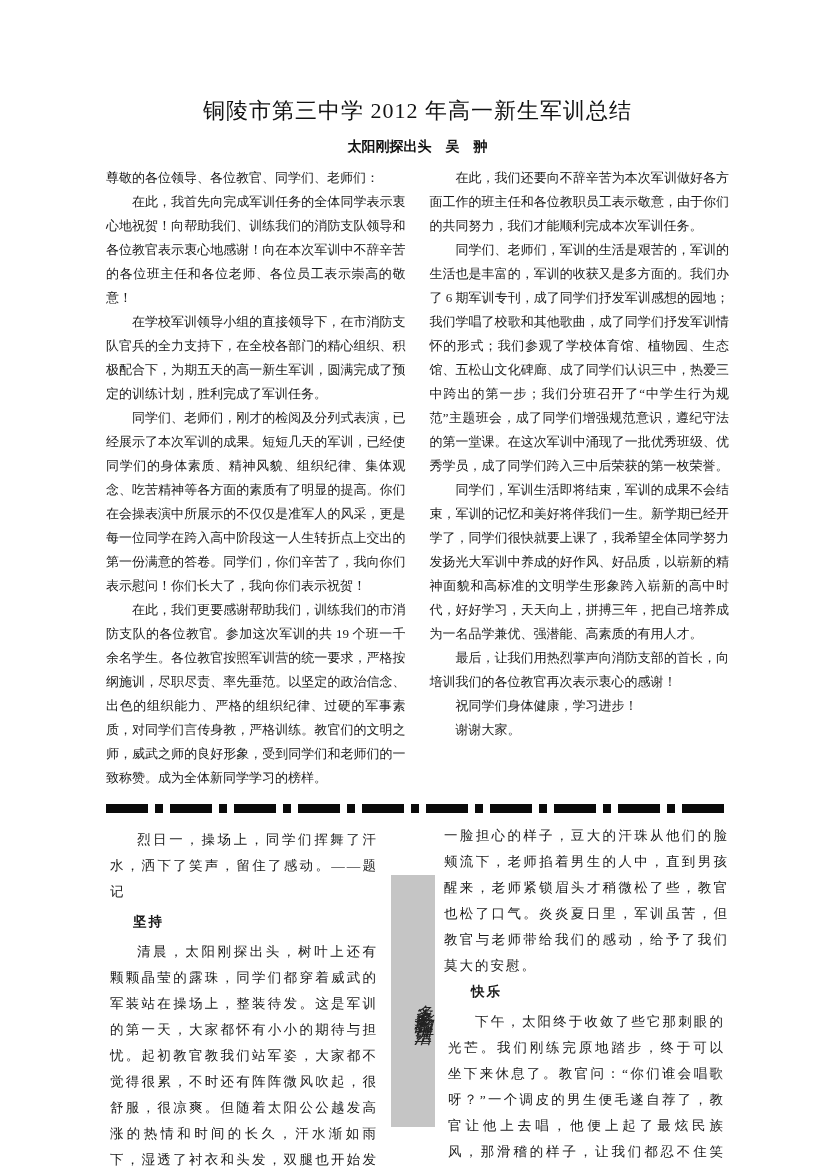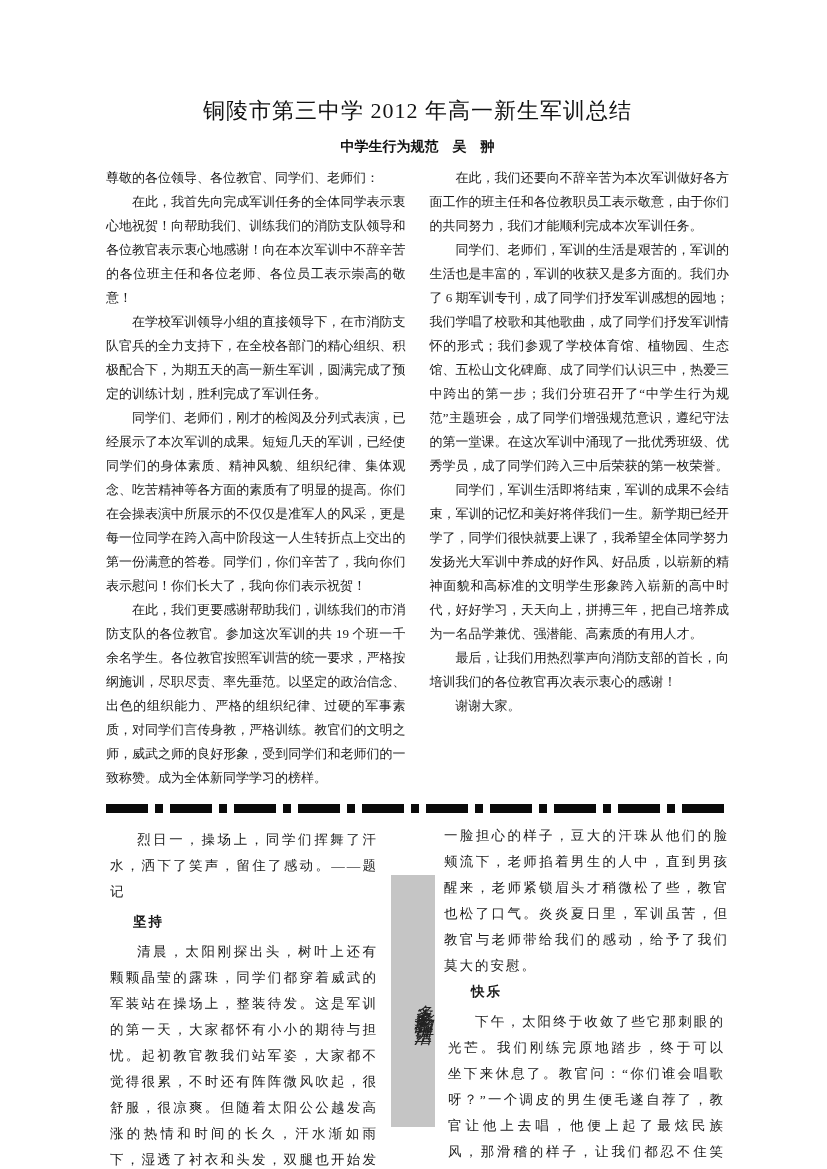--- a/index.html
+++ b/index.html
@@ -114,35 +114,36 @@
   .essay-cont {
     margin: 0;
   }
 </style>
 </head>
 <body>
 
 <div class="page">
 
   <h1 class="doc-title">铜陵市第三中学 2012 年高一新生军训总结</h1>
-  <div class="doc-author">中学生行为规范　吴　翀</div>
+  <div class="doc-author">太阳刚探出头　吴　翀</div>
 
   <div class="speech-columns">
     <div class="speech-col">
       <p class="salutation">尊敬的各位领导、各位教官、同学们、老师们：</p>
       <p class="para">在此，我首先向完成军训任务的全体同学表示衷心地祝贺！向帮助我们、训练我们的消防支队领导和各位教官表示衷心地感谢！向在本次军训中不辞辛苦的各位班主任和各位老师、各位员工表示崇高的敬意！</p>
       <p class="para">在学校军训领导小组的直接领导下，在市消防支队官兵的全力支持下，在全校各部门的精心组织、积极配合下，为期五天的高一新生军训，圆满完成了预定的训练计划，胜利完成了军训任务。</p>
       <p class="para">同学们、老师们，刚才的检阅及分列式表演，已经展示了本次军训的成果。短短几天的军训，已经使同学们的身体素质、精神风貌、组织纪律、集体观念、吃苦精神等各方面的素质有了明显的提高。你们在会操表演中所展示的不仅仅是准军人的风采，更是每一位同学在跨入高中阶段这一人生转折点上交出的第一份满意的答卷。同学们，你们辛苦了，我向你们表示慰问！你们长大了，我向你们表示祝贺！</p>
       <p class="para">在此，我们更要感谢帮助我们，训练我们的市消防支队的各位教官。参加这次军训的共 19 个班一千余名学生。各位教官按照军训营的统一要求，严格按纲施训，尽职尽责、率先垂范。以坚定的政治信念、出色的组织能力、严格的组织纪律、过硬的军事素质，对同学们言传身教，严格训练。教官们的文明之师，威武之师的良好形象，受到同学们和老师们的一致称赞。成为全体新同学学习的榜样。</p>
     </div>
     <div class="speech-col">
       <p class="para">在此，我们还要向不辞辛苦为本次军训做好各方面工作的班主任和各位教职员工表示敬意，由于你们的共同努力，我们才能顺利完成本次军训任务。</p>
       <p class="para">同学们、老师们，军训的生活是艰苦的，军训的生活也是丰富的，军训的收获又是多方面的。我们办了 6 期军训专刊，成了同学们抒发军训感想的园地；我们学唱了校歌和其他歌曲，成了同学们抒发军训情怀的形式；我们参观了学校体育馆、植物园、生态馆、五松山文化碑廊、成了同学们认识三中，热爱三中跨出的第一步；我们分班召开了“中学生行为规范”主题班会，成了同学们增强规范意识，遵纪守法的第一堂课。在这次军训中涌现了一批优秀班级、优秀学员，成了同学们跨入三中后荣获的第一枚荣誉。</p>
       <p class="para">同学们，军训生活即将结束，军训的成果不会结束，军训的记忆和美好将伴我们一生。新学期已经开学了，同学们很快就要上课了，我希望全体同学努力发扬光大军训中养成的好作风、好品质，以崭新的精神面貌和高标准的文明学生形象跨入崭新的高中时代，好好学习，天天向上，拼搏三年，把自己培养成为一名品学兼优、强潜能、高素质的有用人才。</p>
       <p class="para">最后，让我们用热烈掌声向消防支部的首长，向培训我们的各位教官再次表示衷心的感谢！</p>
+      <p class="para">祝同学们身体健康，学习进步！</p>
       <p class="para">谢谢大家。</p>
     </div>
   </div>
 
   <div class="divider"></div>
 
   <div class="essay-columns">
     <div class="essay-col-left">
       <p class="essay-para">烈日一，操场上，同学们挥舞了汗水，洒下了笑声，留住了感动。——题记</p>
       <p class="essay-heading">坚持</p>

